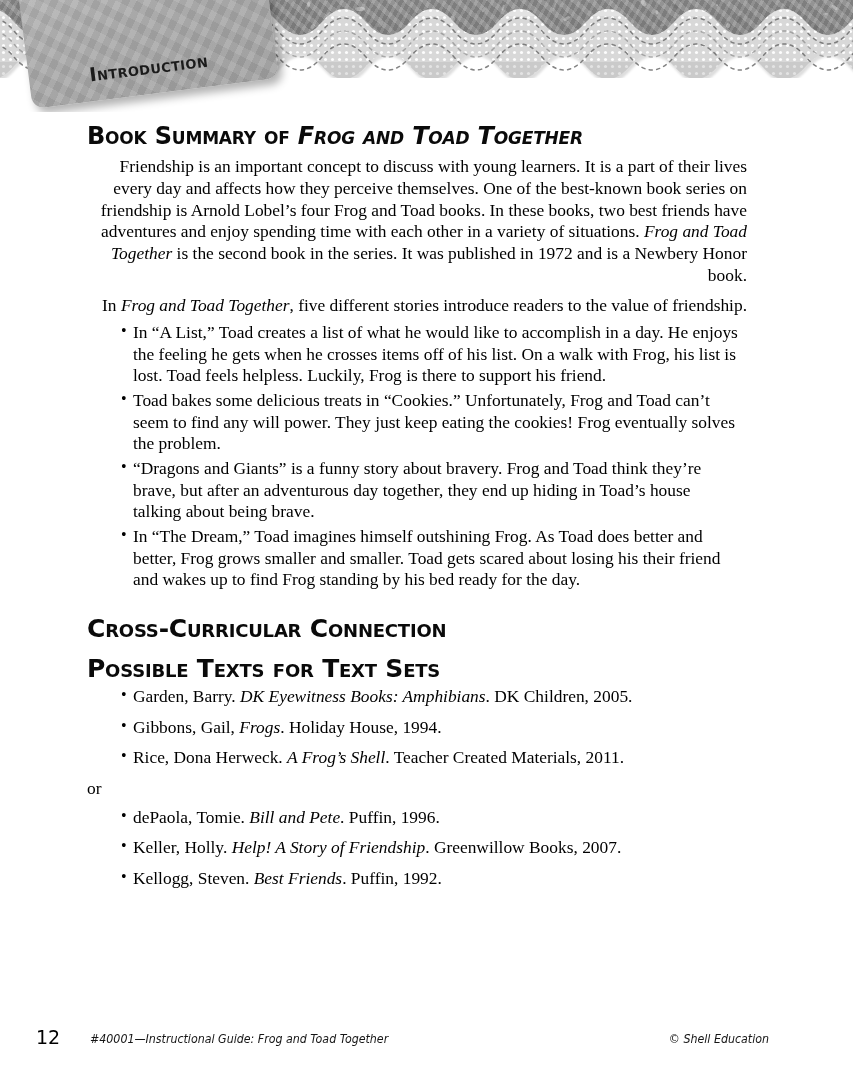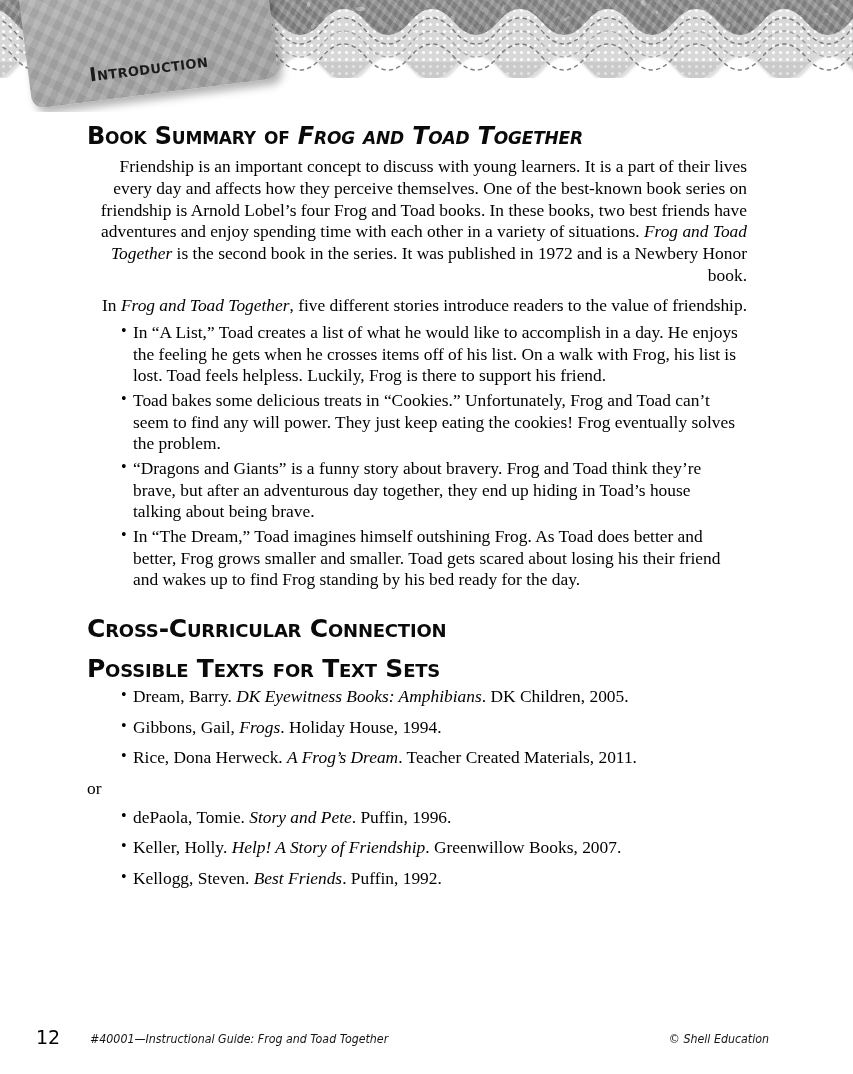--- a/index.html
+++ b/index.html
@@ -384,29 +384,29 @@
 
   <div class="gap-md"></div>
 
   <h2 class="section-title">Cross-Curricular Connection</h2>
 
   <div class="gap-sm"></div>
 
   <h2 class="section-title">Possible Texts for Text Sets</h2>
 
   <ul class="refs">
-    <li><span>Dream, Barry. </span><i>DK Eyewitness Books: Amphibians</i><span>. DK Children, 2005.</span></li>
+    <li><span>Garden, Barry. </span><i>DK Eyewitness Books: Amphibians</i><span>. DK Children, 2005.</span></li>
     <li><span>Gibbons, Gail, </span><i>Frogs</i><span>. Holiday House, 1994.</span></li>
-    <li><span>Rice, Dona Herweck. </span><i>A Frog’s Dream</i><span>. Teacher Created Materials, 2011.</span></li>
+    <li><span>Rice, Dona Herweck. </span><i>A Frog’s Shell</i><span>. Teacher Created Materials, 2011.</span></li>
   </ul>
 
   <div class="or-line">or</div>
 
   <ul class="refs">
-    <li><span>dePaola, Tomie. </span><i>Story and Pete</i><span>. Puffin, 1996.</span></li>
+    <li><span>dePaola, Tomie. </span><i>Bill and Pete</i><span>. Puffin, 1996.</span></li>
     <li><span>Keller, Holly. </span><i>Help! A Story of Friendship</i><span>. Greenwillow Books, 2007.</span></li>
     <li><span>Kellogg, Steven. </span><i>Best Friends</i><span>. Puffin, 1992.</span></li>
   </ul>
 
 </div>
 
 <div class="footer">
   <div class="page-number">12</div>
   <div class="footer-center">#40001—Instructional Guide: Frog and Toad Together</div>
   <div class="footer-right">© Shell Education</div>

